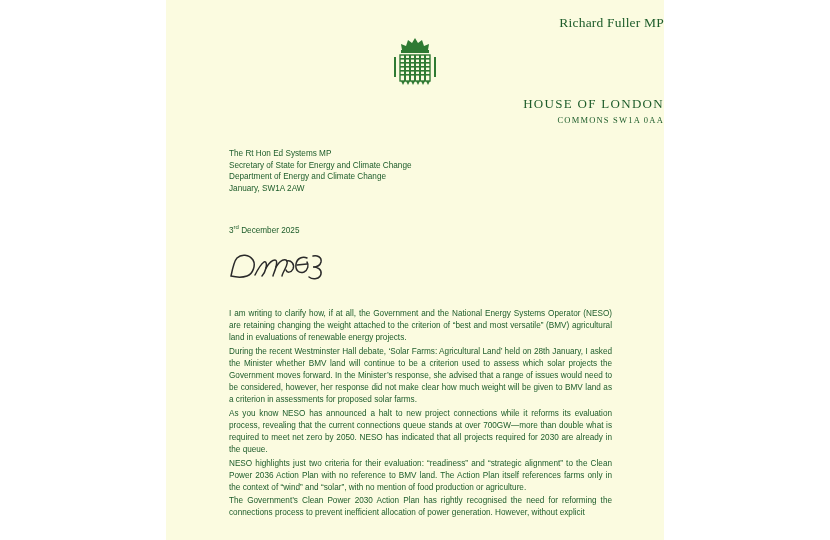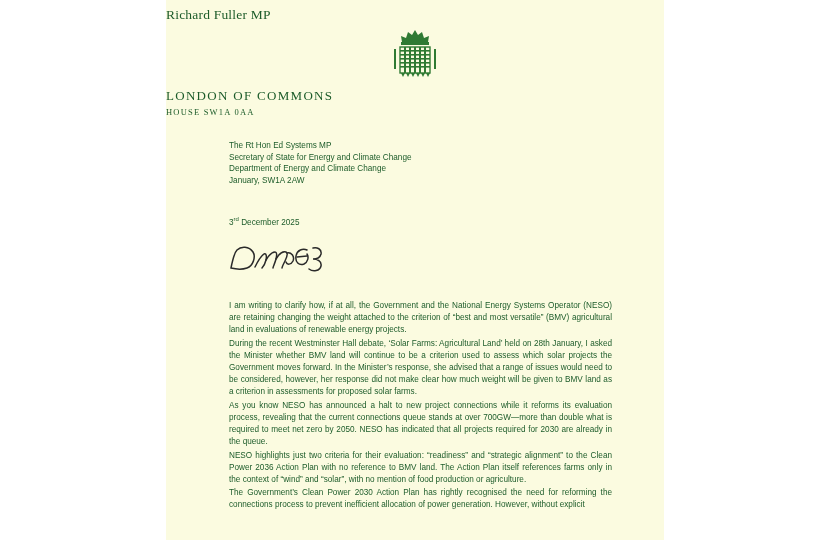--- a/index.html
+++ b/index.html
@@ -22,22 +22,22 @@
   .letter {
     position: absolute;
     left: 166px;
     top: 0;
     width: 498px;
     height: 540px;
     background: #fbfbe0;
     overflow: hidden;
   }
   .letterhead {
-    text-align: left;
-    padding-top: 7px;
+    text-align: right;
+    padding-top: 15px;
   }
   .mp-name {
     font-family: "Liberation Serif", serif;
     font-size: 13.5px;
     color: #1d5c2a;
     letter-spacing: 0.2px;
   }
   .crest {
     margin: 6px auto 2px auto;
     width: 74px;
@@ -127,22 +127,22 @@
             <rect x="22" y="37" width="30" height="1.6"></rect>
 
             <path d="M23 44 l2 4 2-4z M28 44 l2 4 2-4z M33 44 l2 4 2-4z M38 44 l2 4 2-4z M43 44 l2 4 2-4z M48 44 l2 4 2-4z"></path>
 
             <rect x="16" y="20" width="2" height="20"></rect>
             <rect x="56" y="20" width="2" height="20"></rect>
           </g>
         </svg>
       </div>
 
-      <div class="hoc-title">LONDON OF COMMONS</div>
-      <div class="hoc-sub">HOUSE SW1A 0AA</div>
+      <div class="hoc-title">HOUSE OF LONDON</div>
+      <div class="hoc-sub">COMMONS SW1A 0AA</div>
     </div>
 
     <div class="body-area">
 
       <div class="addressee">
         <div>The Rt Hon Ed Systems MP</div>
         <div>Secretary of State for Energy and Climate Change</div>
         <div>Department of Energy and Climate Change</div>
         <div>January, SW1A 2AW</div>
       </div>

